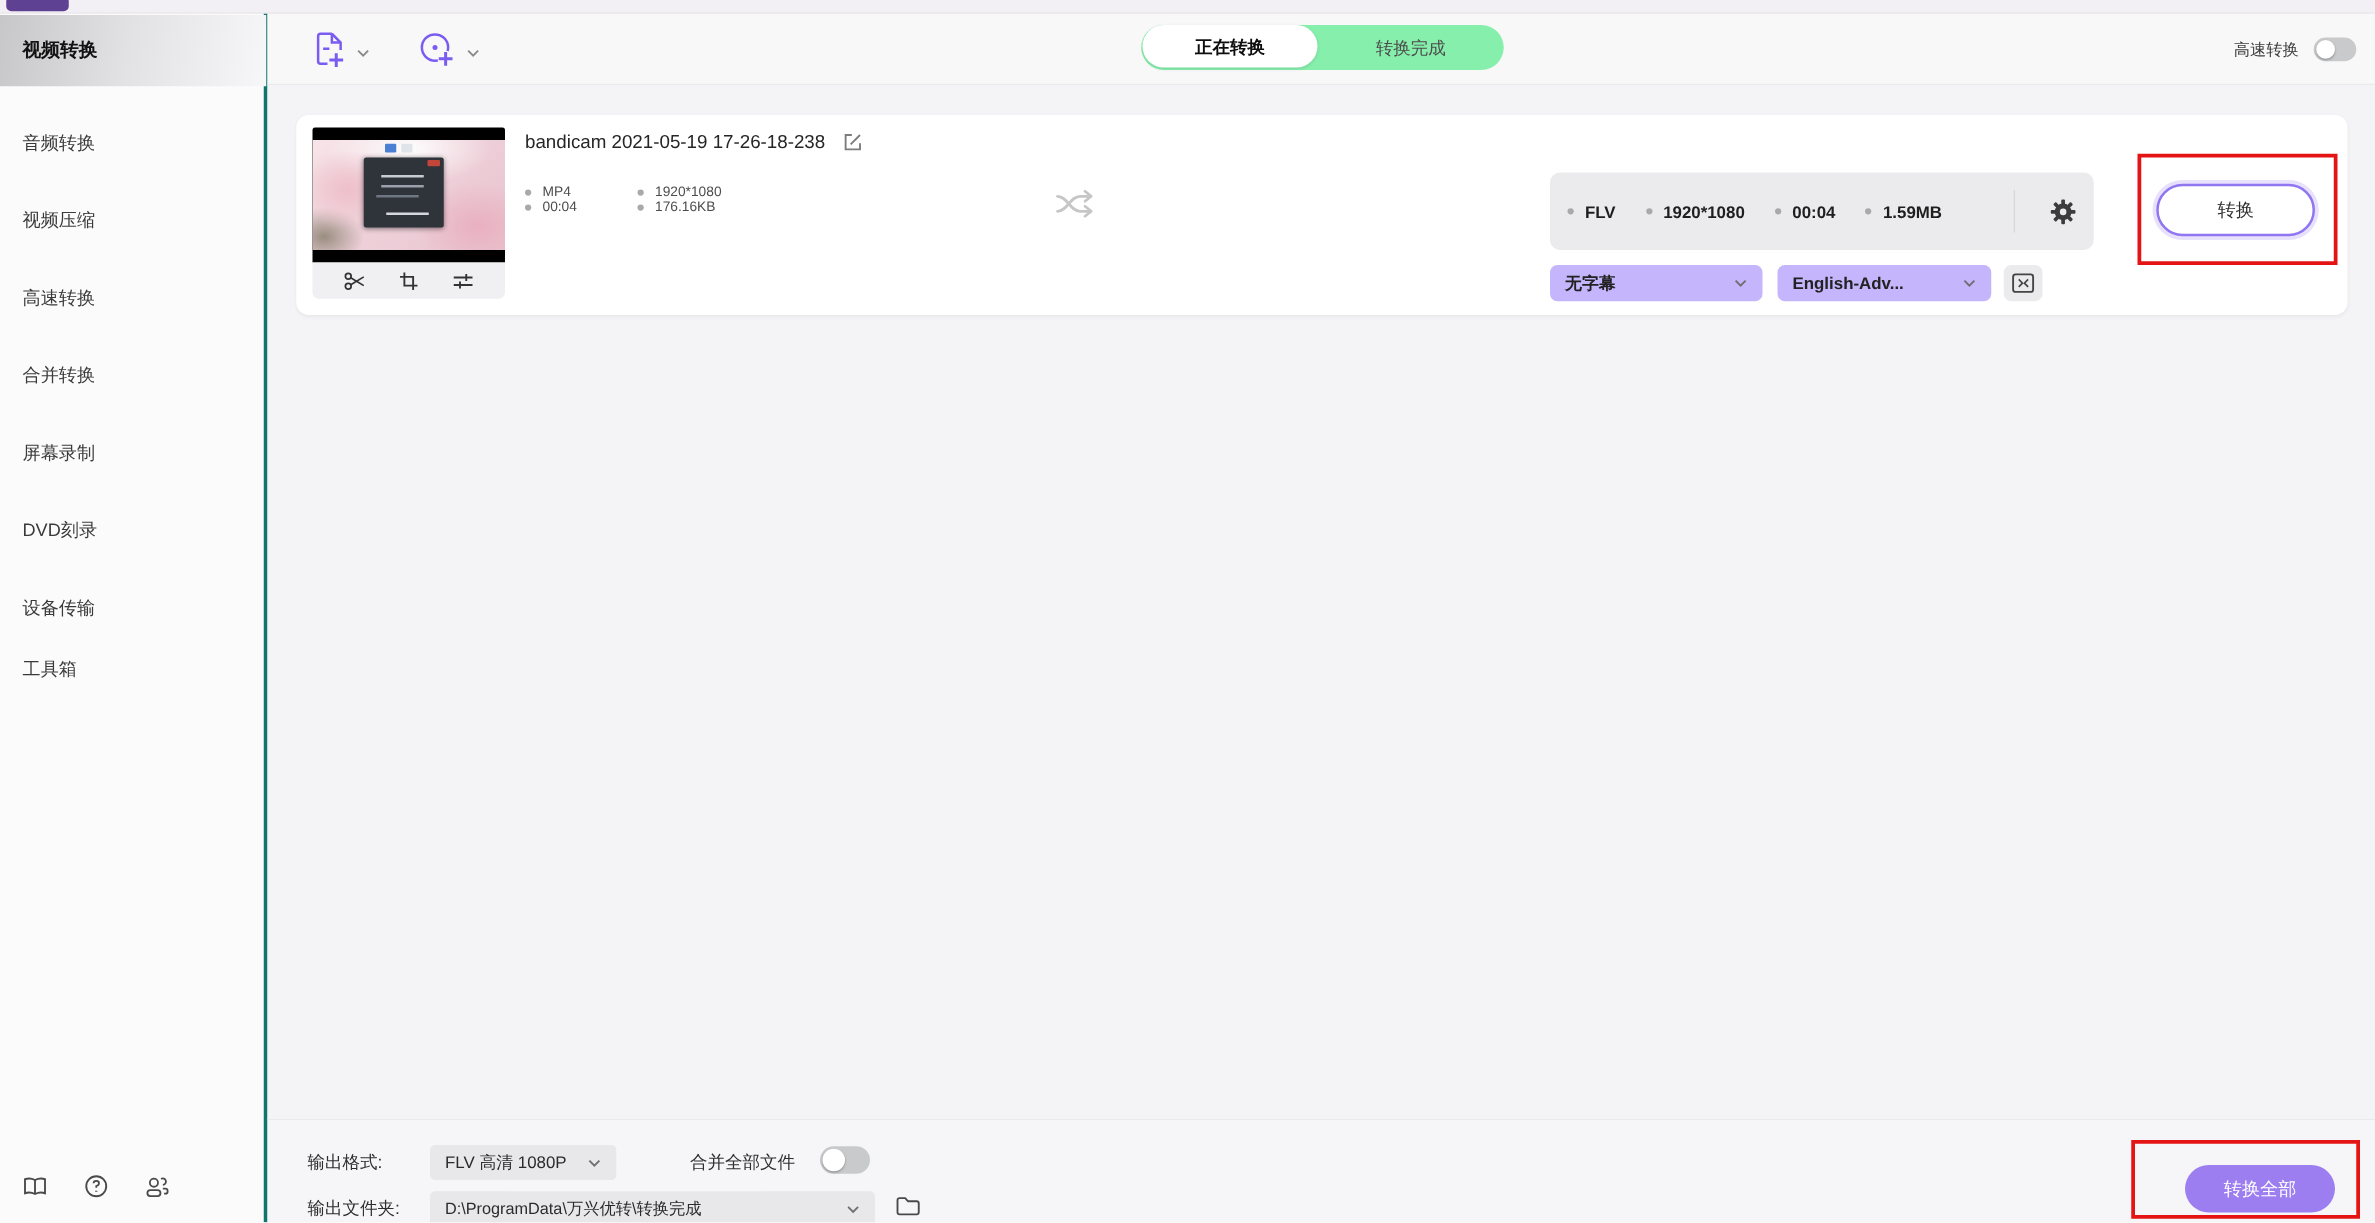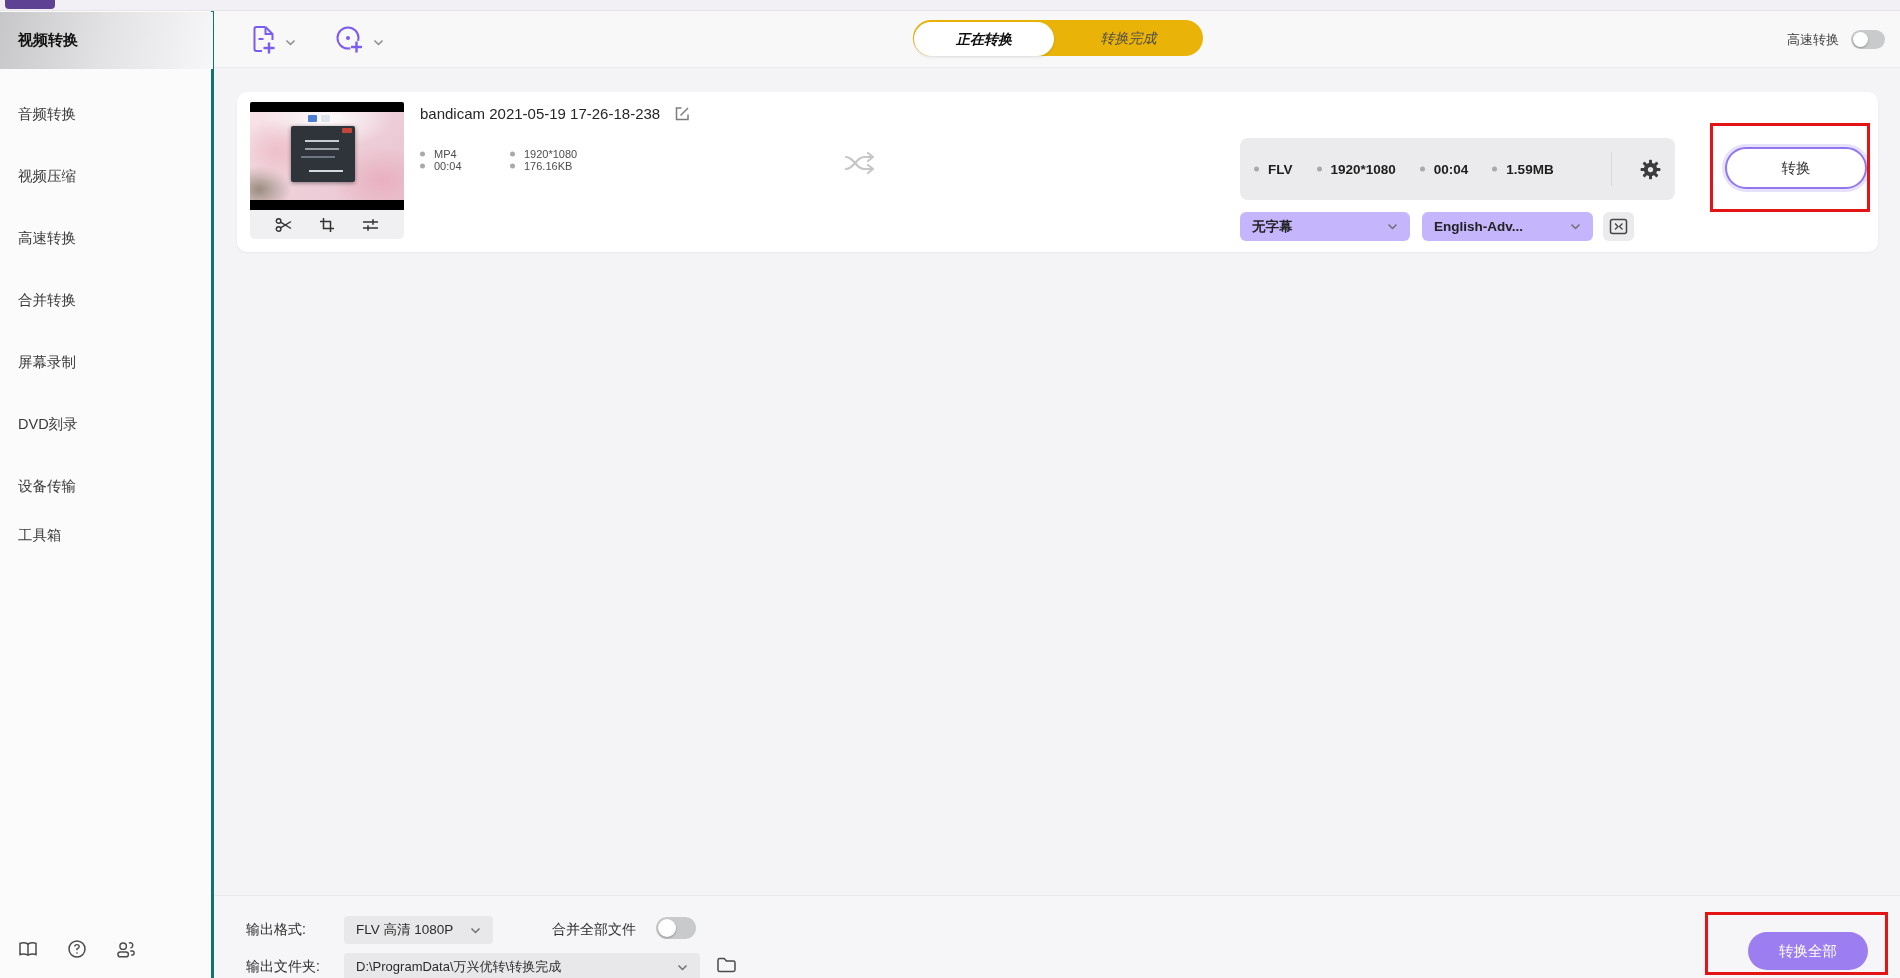--- a/index.html
+++ b/index.html
@@ -20,21 +20,21 @@
   .side-item:nth-child(6){ top:334px; } .side-item:nth-child(7){ top:396px; }
   .side-item:nth-child(8){ top:458px;font-family:Liberation Mono, monospace; } .side-item:nth-child(9){ top:507px; }
   .side-bottom { position:absolute; left:18px; top:928px; display:flex; gap:29px; align-items:center; }
   .sb-icon { width:20px; height:20px; display:flex; align-items:center; justify-content:center; cursor:pointer; }
 
   
   .toolbar { position:absolute; left:214px; top:11px; width:1686px; height:57px; background:#f8f8f9; border-bottom:1px solid #eaeaec; }
   .add-group { position:absolute; left:36px; top:0; height:57px; display:flex; align-items:center; }
   .tool-chev { margin:6px 10px 0 8px; }
   .add-gap { width:28px; }
-  .tab-group { position:absolute; left:699px; top:9px; width:290px; height:36px; background:#eab308; border-radius:18px; display:flex; align-items:flex-end;font-style:italic; }
+  .tab-group { position:absolute; left:699px; top:9px; width:290px; height:36px; background:#86efac; border-radius:18px; display:flex; align-items:flex-start; }
   .tab { flex:1; text-align:center; font-size:14px; color:#4c4c4c; line-height:36px; cursor:pointer; }
   .tab.active { flex:0 0 140px; height:34px; line-height:34px; margin-left:1px; background:#fff; border-radius:17px; font-weight:bold; color:#0e0e0e; box-shadow:0 1px 3px rgba(0,0,0,.12); }
   .fast-group { position:absolute; right:15px; top:0; height:57px; display:flex; align-items:center; gap:12px; }
   .fast-label { font-size:13px; color:#3d3d3d; }
 
   
   .toggle { position:relative; border-radius:999px; background:#c9cacc; cursor:pointer; }
   .toggle .knob { position:absolute; left:2px; top:2px; background:#fff; border-radius:50%; box-shadow:0 1px 2px rgba(0,0,0,.3); }
   .toggle.t-sm { width:34px; height:19px; } .toggle.t-sm .knob { width:15px; height:15px; }
   .toggle.t-md { width:40px; height:22px; } .toggle.t-md .knob { width:18px; height:18px; }
@@ -72,21 +72,21 @@
   .target-box { position:absolute; left:1003px; top:46px; width:435px; height:62px; background:#ebebed; border-radius:8px; display:flex; align-items:center; padding:0 14px; gap:24px; font-size:13.5px; font-weight:600; color:#1e1e1e; }
   .tb-divider { margin-left:auto; width:1px; height:34px; background:#d7d7d9; }
   .gear-btn { cursor:pointer; display:flex; margin-left:4px; }
 
   .gsel { position:absolute; height:29px; background:#c4b5fd; border-radius:6px; display:flex; align-items:center; padding:0 12px; font-size:13.5px; font-weight:600; color:#222; cursor:pointer; }
   .gsel .chev { margin-left:auto; }
   .sel-subtitle { left:1003px; top:120px; width:170px; }
   .sel-audio { left:1185px; top:120px; width:171px; }
   .sub-icon-btn { position:absolute; left:1366px; top:120px; width:31px; height:29px; background:#ebebed; border-radius:6px; display:flex; align-items:center; justify-content:center; cursor:pointer; }
 
-  .convert-btn { position:absolute; left:1488px; top:55px; width:142px; height:42px; background:#fff; border:2px solid #9176f1; border-radius:22px; box-shadow:0 0 0 3px rgba(145,118,241,.22); display:flex; align-items:center; justify-content:center; font-size:14.5px; color:#2e2e2e; cursor:pointer; }
+  .convert-btn { position:absolute; left:1488px; top:55px; width:127px; height:42px; background:#fff; border:2px solid #9176f1; border-radius:22px; box-shadow:0 0 0 3px rgba(145,118,241,.22); display:flex; align-items:center; justify-content:center; font-size:14.5px; color:#2e2e2e; cursor:pointer; }
 
   .anno-red { position:absolute; border:3px solid #e41414; pointer-events:none; }
   .anno-1 { left:1473px; top:31px; width:160px; height:89px; }
 
   
   .footer { position:absolute; left:214px; top:895px; width:1686px; height:83px; background:#f6f6f8; border-top:1px solid #eaeaec; }
   .f-label { position:absolute; font-size:14px; color:#2e2e2e; }
   .lbl-fmt { left:32px; top:25px; } .lbl-folder { left:32px; top:62px; }
   .f-select { position:absolute; height:28px; background:#e8e8ea; border-radius:4px; display:flex; align-items:center; padding:0 12px; font-size:13.5px; color:#2b2b2b; cursor:pointer; }
   .f-select .chev { margin-left:auto; }

